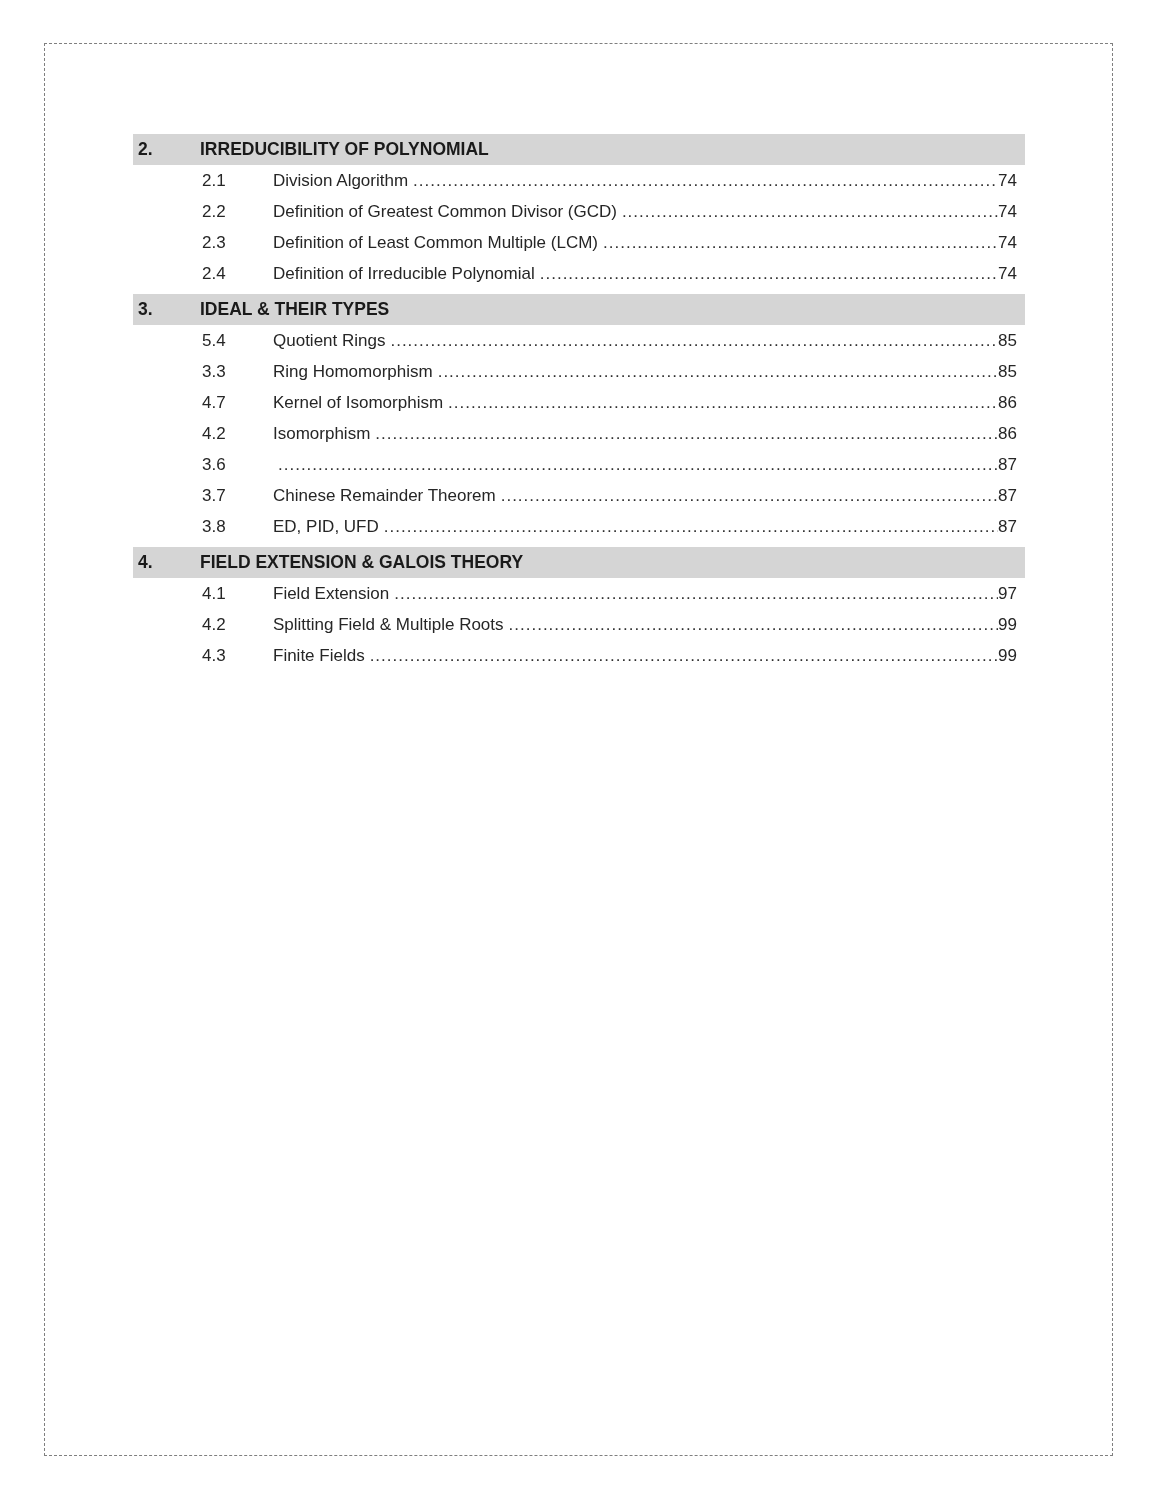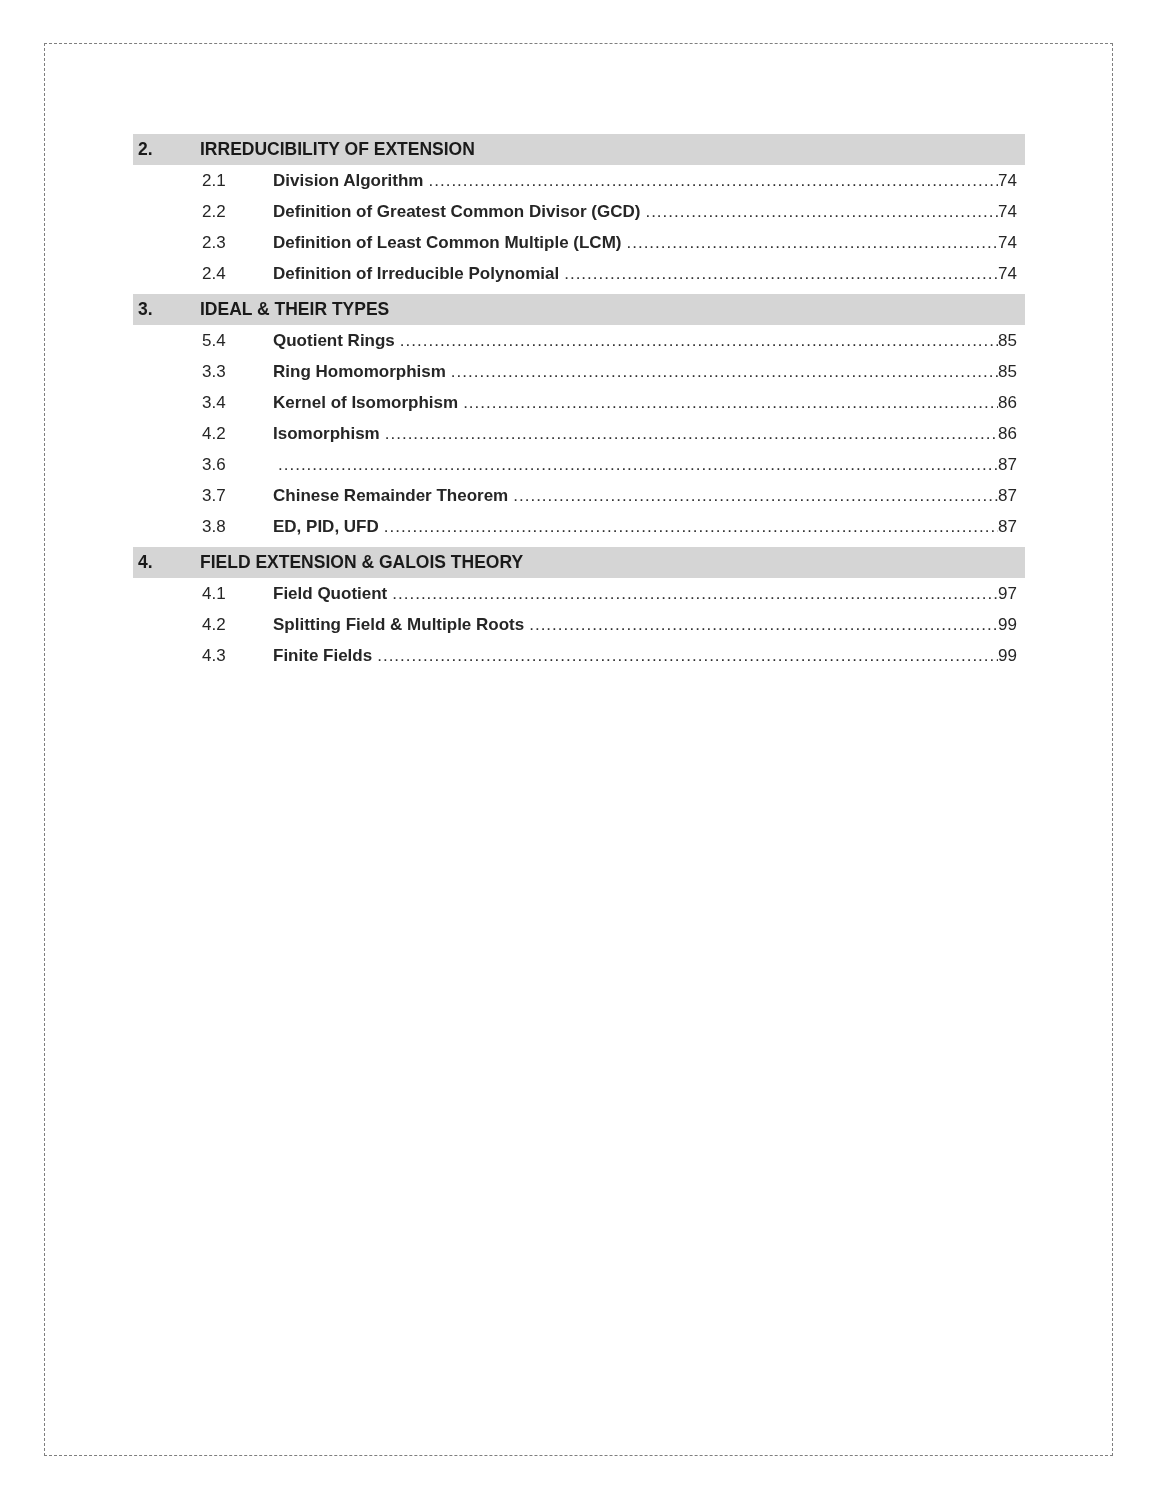--- a/index.html
+++ b/index.html
@@ -46,21 +46,20 @@
     font-size: 17px;
     color: #262626;
   }
   .toc-row .item-num {
     width: 71px;
     flex: none;
   }
   .toc-row .item-title {
     flex: none;
     white-space: nowrap;
-    font-weight: bold;
   }
   .toc-row .leader {
     flex: 1 1 auto;
     overflow: hidden;
     white-space: nowrap;
     margin-left: 5px;
     letter-spacing: 1px;
     color: #2e2e2e;
   }
   .toc-row .leader::after {
@@ -73,21 +72,21 @@
 </style>
 </head>
 <body>
 
 <div class="page-border"></div>
 
 <div class="toc">
 
   <div class="section-bar">
     <span class="sec-num">2.</span>
-    <span class="sec-title">IRREDUCIBILITY OF EXTENSION</span>
+    <span class="sec-title">IRREDUCIBILITY OF POLYNOMIAL</span>
   </div>
   <div class="toc-items">
     <div class="toc-row">
       <span class="item-num">2.1</span>
       <span class="item-title">Division Algorithm</span>
       <span class="leader"></span>
       <span class="item-page">74</span>
     </div>
     <div class="toc-row">
       <span class="item-num">2.2</span>
@@ -120,21 +119,21 @@
       <span class="leader"></span>
       <span class="item-page">85</span>
     </div>
     <div class="toc-row">
       <span class="item-num">3.3</span>
       <span class="item-title">Ring Homomorphism</span>
       <span class="leader"></span>
       <span class="item-page">85</span>
     </div>
     <div class="toc-row">
-      <span class="item-num">3.4</span>
+      <span class="item-num">4.7</span>
       <span class="item-title">Kernel of Isomorphism</span>
       <span class="leader"></span>
       <span class="item-page">86</span>
     </div>
     <div class="toc-row">
       <span class="item-num">4.2</span>
       <span class="item-title">Isomorphism</span>
       <span class="leader"></span>
       <span class="item-page">86</span>
     </div>
@@ -157,21 +156,21 @@
     </div>
   </div>
 
   <div class="section-bar">
     <span class="sec-num">4.</span>
     <span class="sec-title">FIELD EXTENSION &amp; GALOIS THEORY</span>
   </div>
   <div class="toc-items">
     <div class="toc-row">
       <span class="item-num">4.1</span>
-      <span class="item-title">Field Quotient</span>
+      <span class="item-title">Field Extension</span>
       <span class="leader"></span>
       <span class="item-page">97</span>
     </div>
     <div class="toc-row">
       <span class="item-num">4.2</span>
       <span class="item-title">Splitting Field &amp; Multiple Roots</span>
       <span class="leader"></span>
       <span class="item-page">99</span>
     </div>
     <div class="toc-row">

